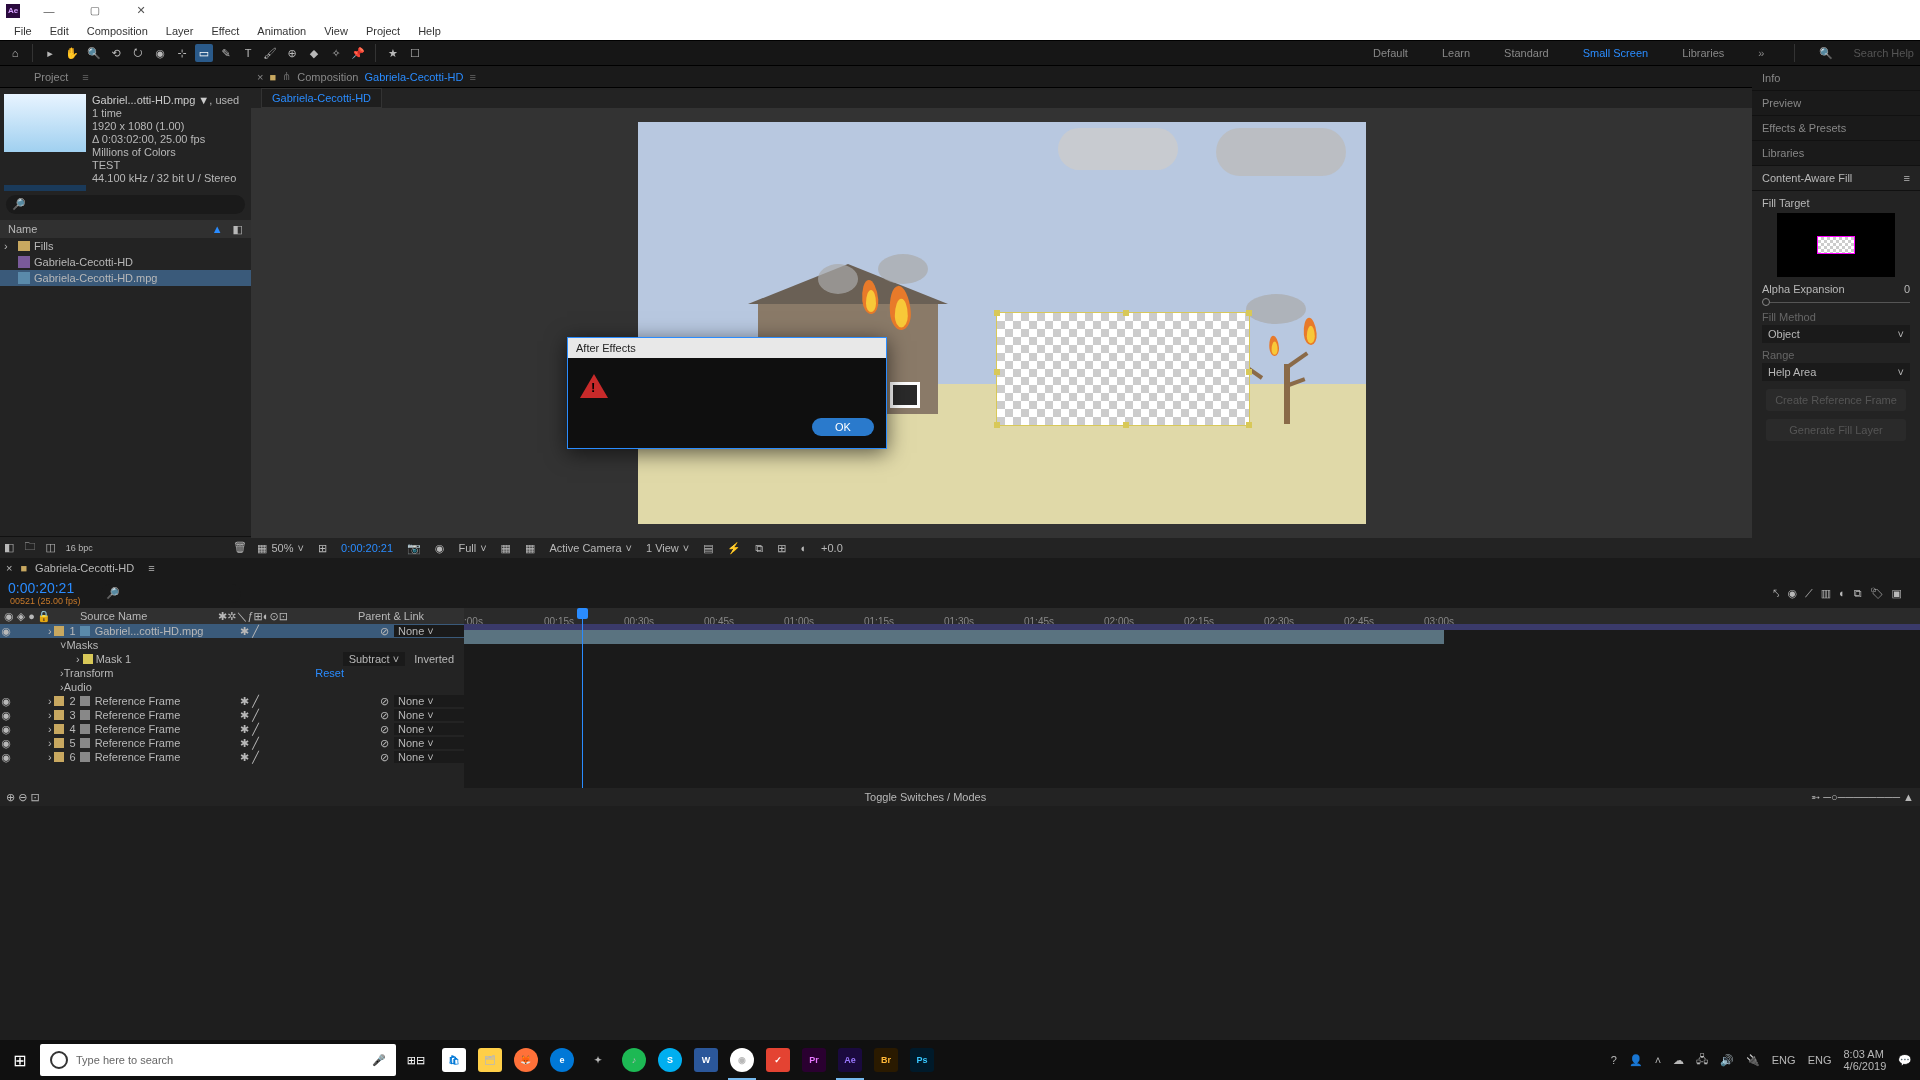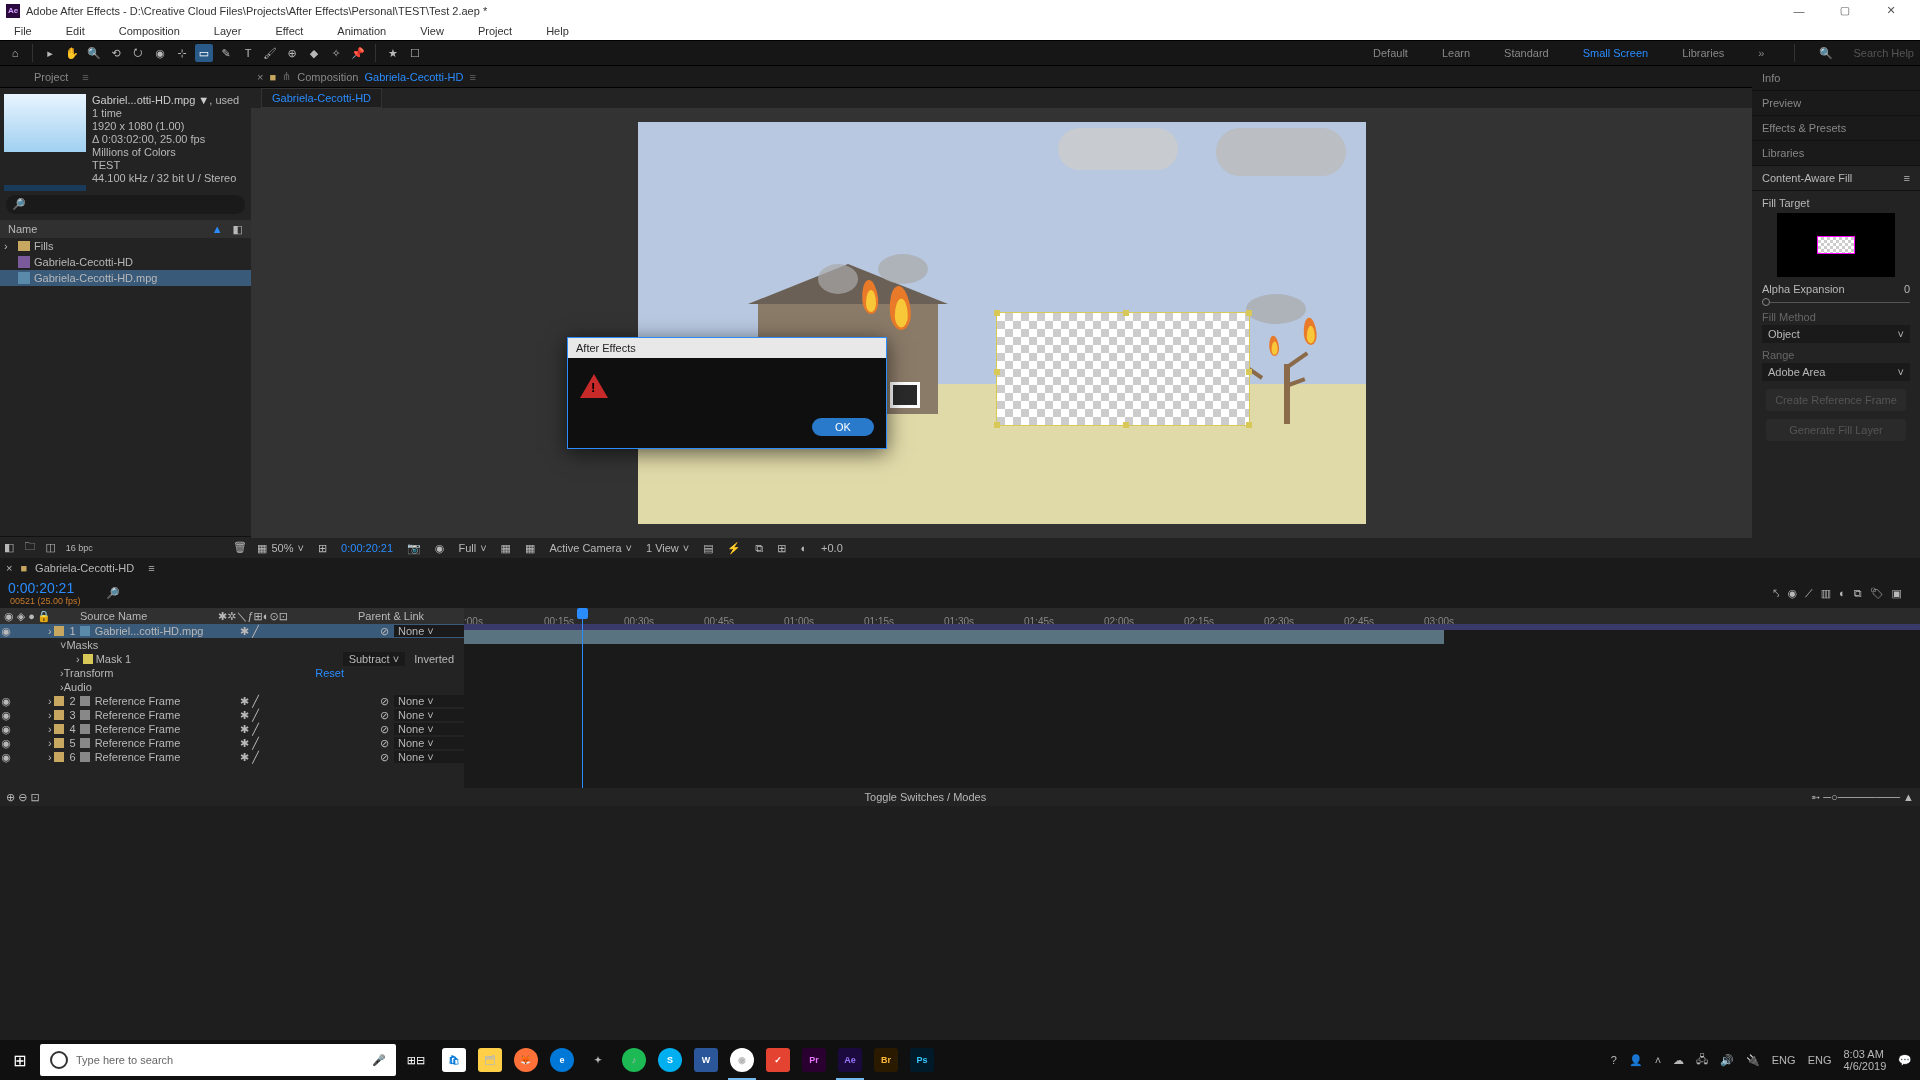--- a/index.html
+++ b/index.html
@@ -1,21 +1,21 @@
 <!DOCTYPE html>
 <html><head>
 <meta charset="utf-8">
 <style>
 *{margin:0;padding:0;box-sizing:border-box;font-family:"Segoe UI",Tahoma,sans-serif;font-size:11px;color:#b8b8b8;user-select:none}
 body{background:#1e1e1e;width:1920px;height:1080px;overflow:hidden;position:relative}
 .titlebar{height:21px;background:#fff;display:flex;align-items:center;padding:0 6px;color:#333}
 .titlebar .ae-icon{width:14px;height:14px;background:#2a0a3e;color:#d6a0ff;display:flex;align-items:center;justify-content:center;font-weight:bold;font-size:8px;margin-right:6px}
 .titlebar .title{flex:1;color:#333;font-size:11px}
 .titlebar .winbtn{width:46px;height:21px;display:flex;align-items:center;justify-content:center;color:#555}
-.menubar{height:19px;background:#fff;display:flex;align-items:center;padding:0 6px;gap:18px}
+.menubar{height:19px;background:#fff;display:flex;align-items:center;padding:0 6px;gap:2px}
 .menubar .mi{padding:2px 8px;color:#333;cursor:default}
 .toolbar{height:26px;background:#161616;border-top:1px solid #000;border-bottom:1px solid #000;display:flex;align-items:center;padding:0 6px;gap:4px}
 .tool-ico{width:18px;height:18px;display:flex;align-items:center;justify-content:center;color:#b8b8b8;border-radius:2px}
 .tool-ico.active{background:#2a5a8a;color:#fff}
 .divider{width:1px;height:18px;background:#333;margin:0 4px}
 .toolbar .right{margin-left:auto;display:flex;align-items:center;gap:18px}
 .ws{color:#888;padding:4px 8px}
 .ws.active{color:#2a8cff}
 .main{display:flex;height:492px}
 .left-col{width:251px;background:#232323;display:flex;flex-direction:column}
@@ -118,21 +118,20 @@
 .app-badge{width:24px;height:24px;border-radius:3px;display:flex;align-items:center;justify-content:center;font-size:9px;font-weight:bold}
 .tb-right{margin-left:auto;display:flex;align-items:center;gap:12px;padding-right:8px;color:#fff}
 .clock{text-align:left;font-size:10px;line-height:12px;color:#fff}
 .brick{display:inline-block;background:#777}
 </style>
 </head>
 <body>
 
 <div class="titlebar">
   <div class="ae-icon">Ae</div>
-  <div class="title">Adobe After Effects - D:\Creative Cloud Files\Projects\After Effects\Personal\TEST\Test 2.aep *</div>
   <div class="winbtn">—</div>
   <div class="winbtn">▢</div>
   <div class="winbtn">✕</div>
 </div>
 
 <div class="menubar">
   <div class="mi">File</div>
   <div class="mi">Edit</div>
   <div class="mi">Composition</div>
   <div class="mi">Layer</div>
@@ -331,21 +330,21 @@
           <div style="width:8px;height:8px;border:1px solid #888;border-radius:50%"></div>
           <div style="flex:1;height:1px;background:#555"></div>
         </div>
       <div class="caf-row">Fill Method</div>
       <div class="caf-select">
           <span>Object</span>
           <span>˅</span>
         </div>
       <div class="caf-row">Range</div>
       <div class="caf-select">
-          <span>Adobe Area</span>
+          <span>Help Area</span>
           <span>˅</span>
         </div>
       <div class="caf-btn">Create Reference Frame</div>
       <div class="caf-btn">Generate Fill Layer</div>
     </div>
   </div>
 </div>
 
 <div class="timeline">
   <div class="tl-tabs">

